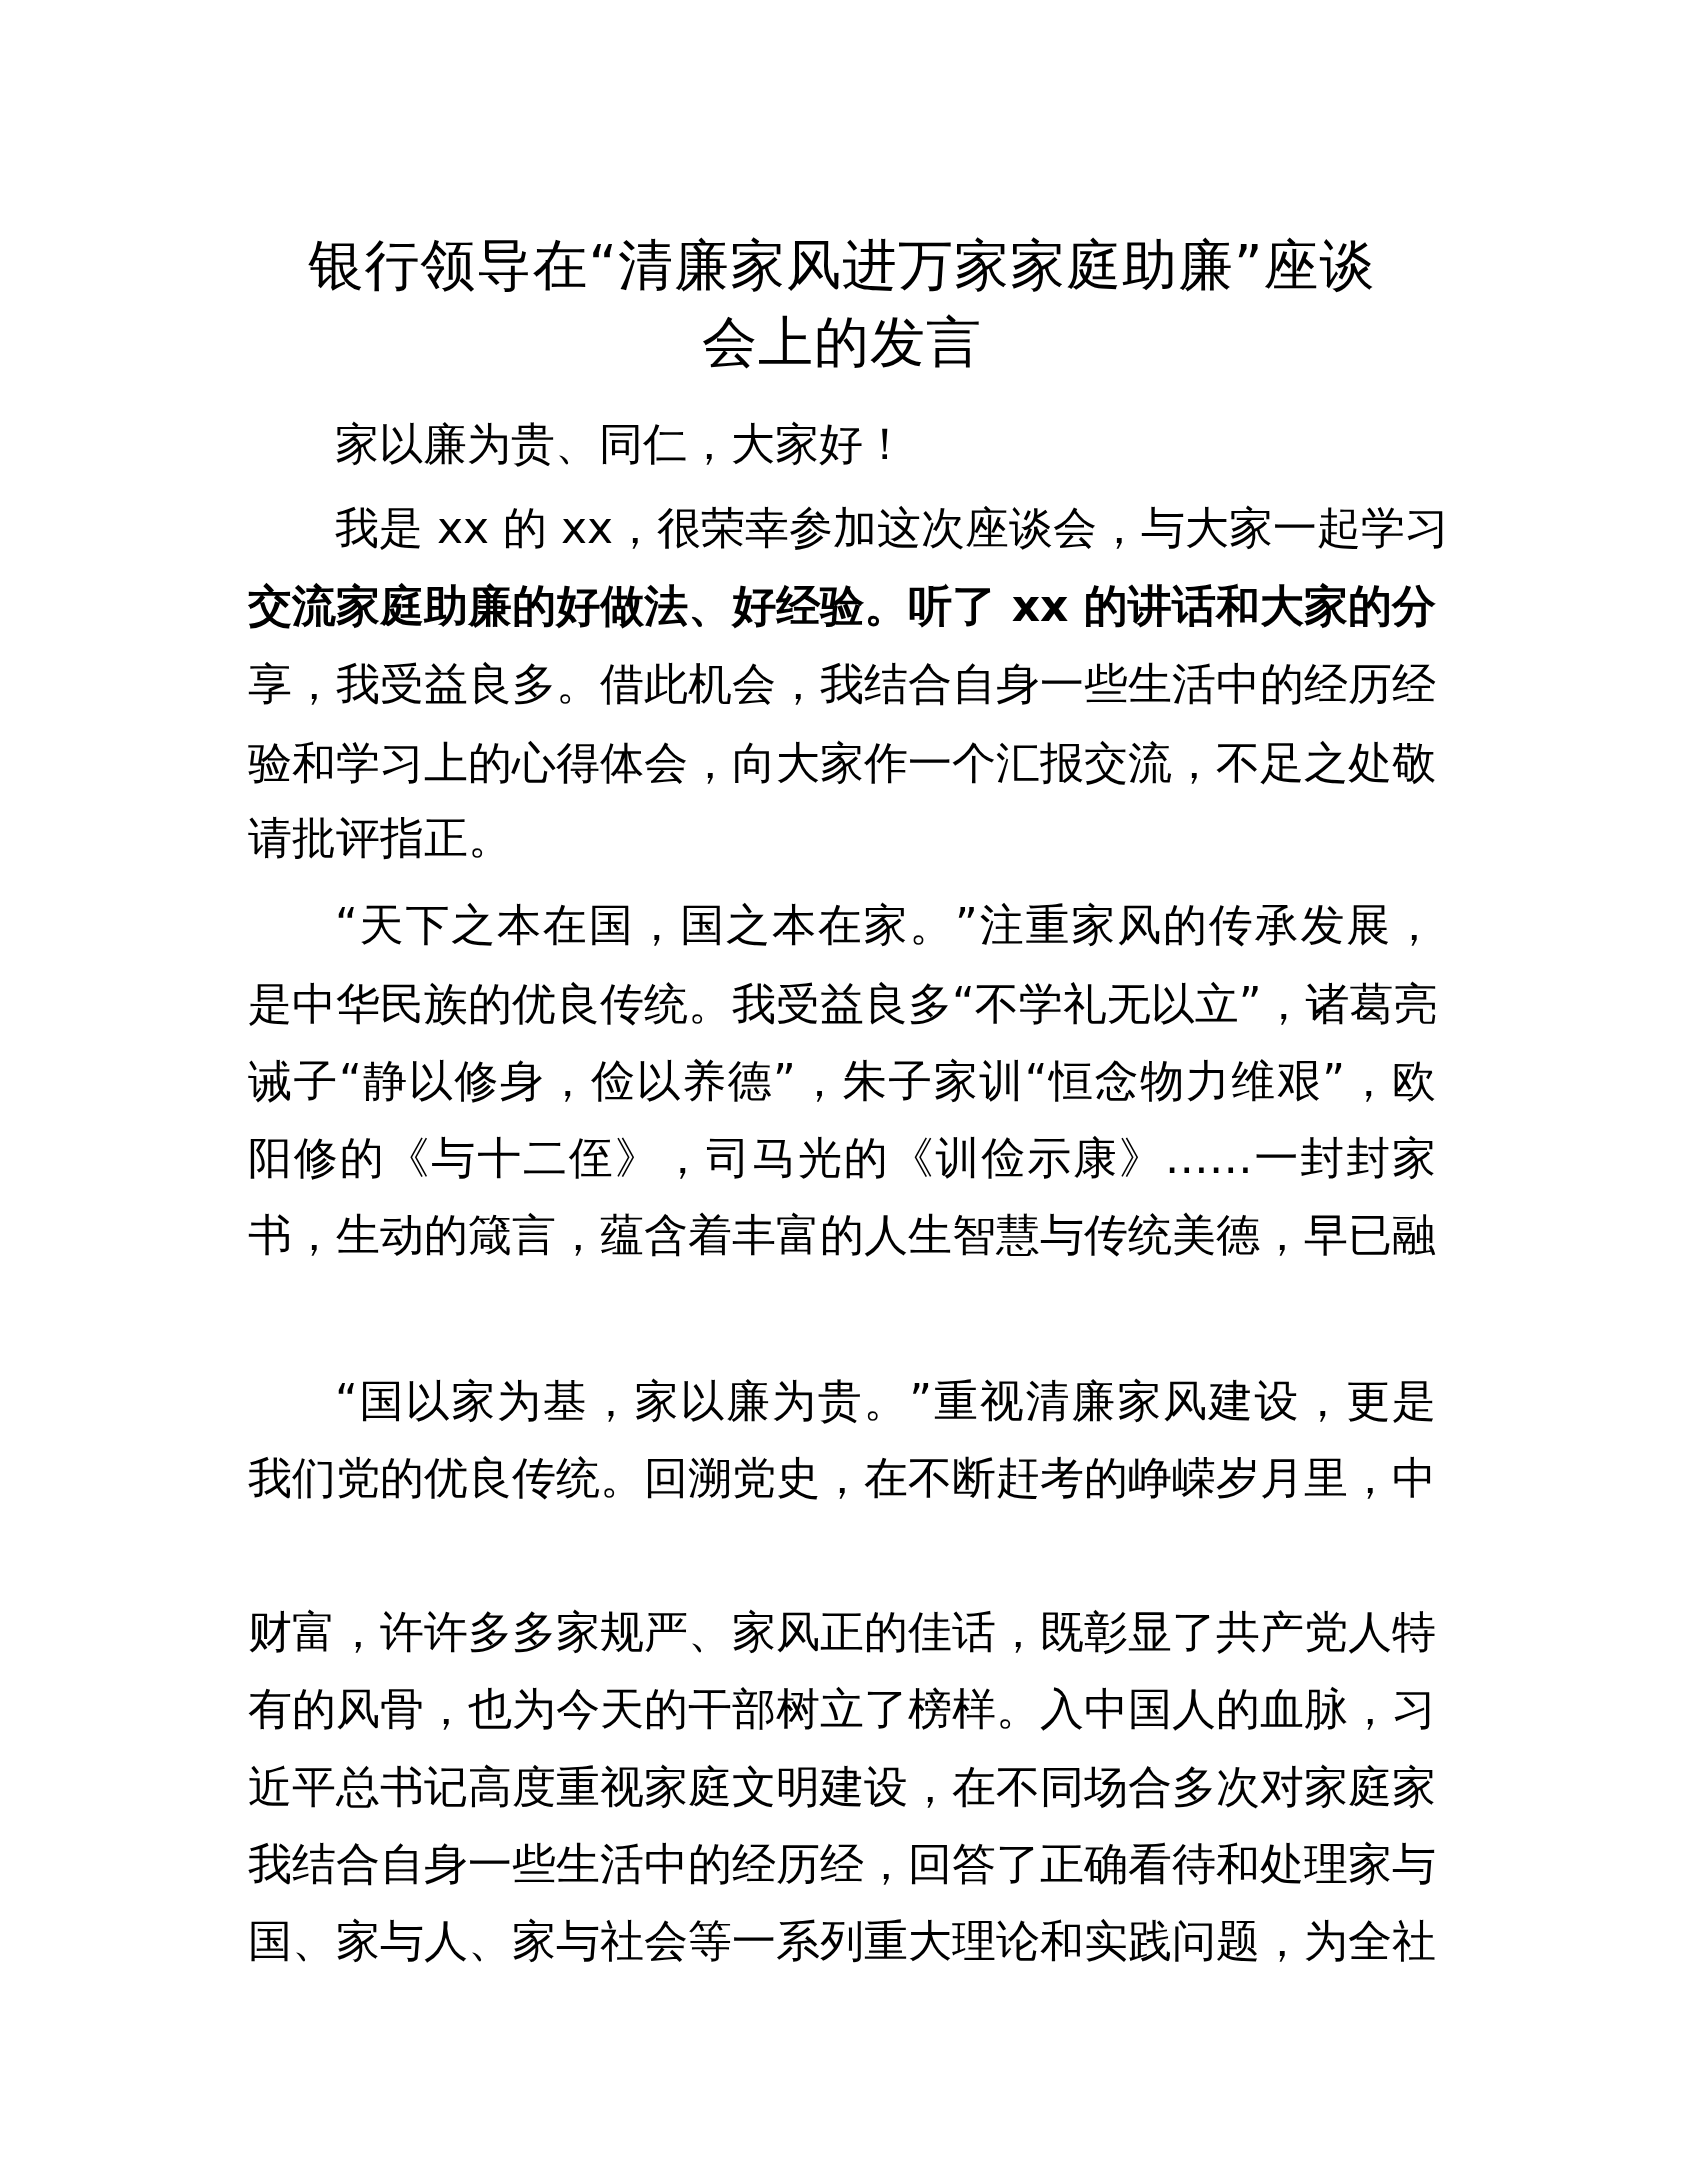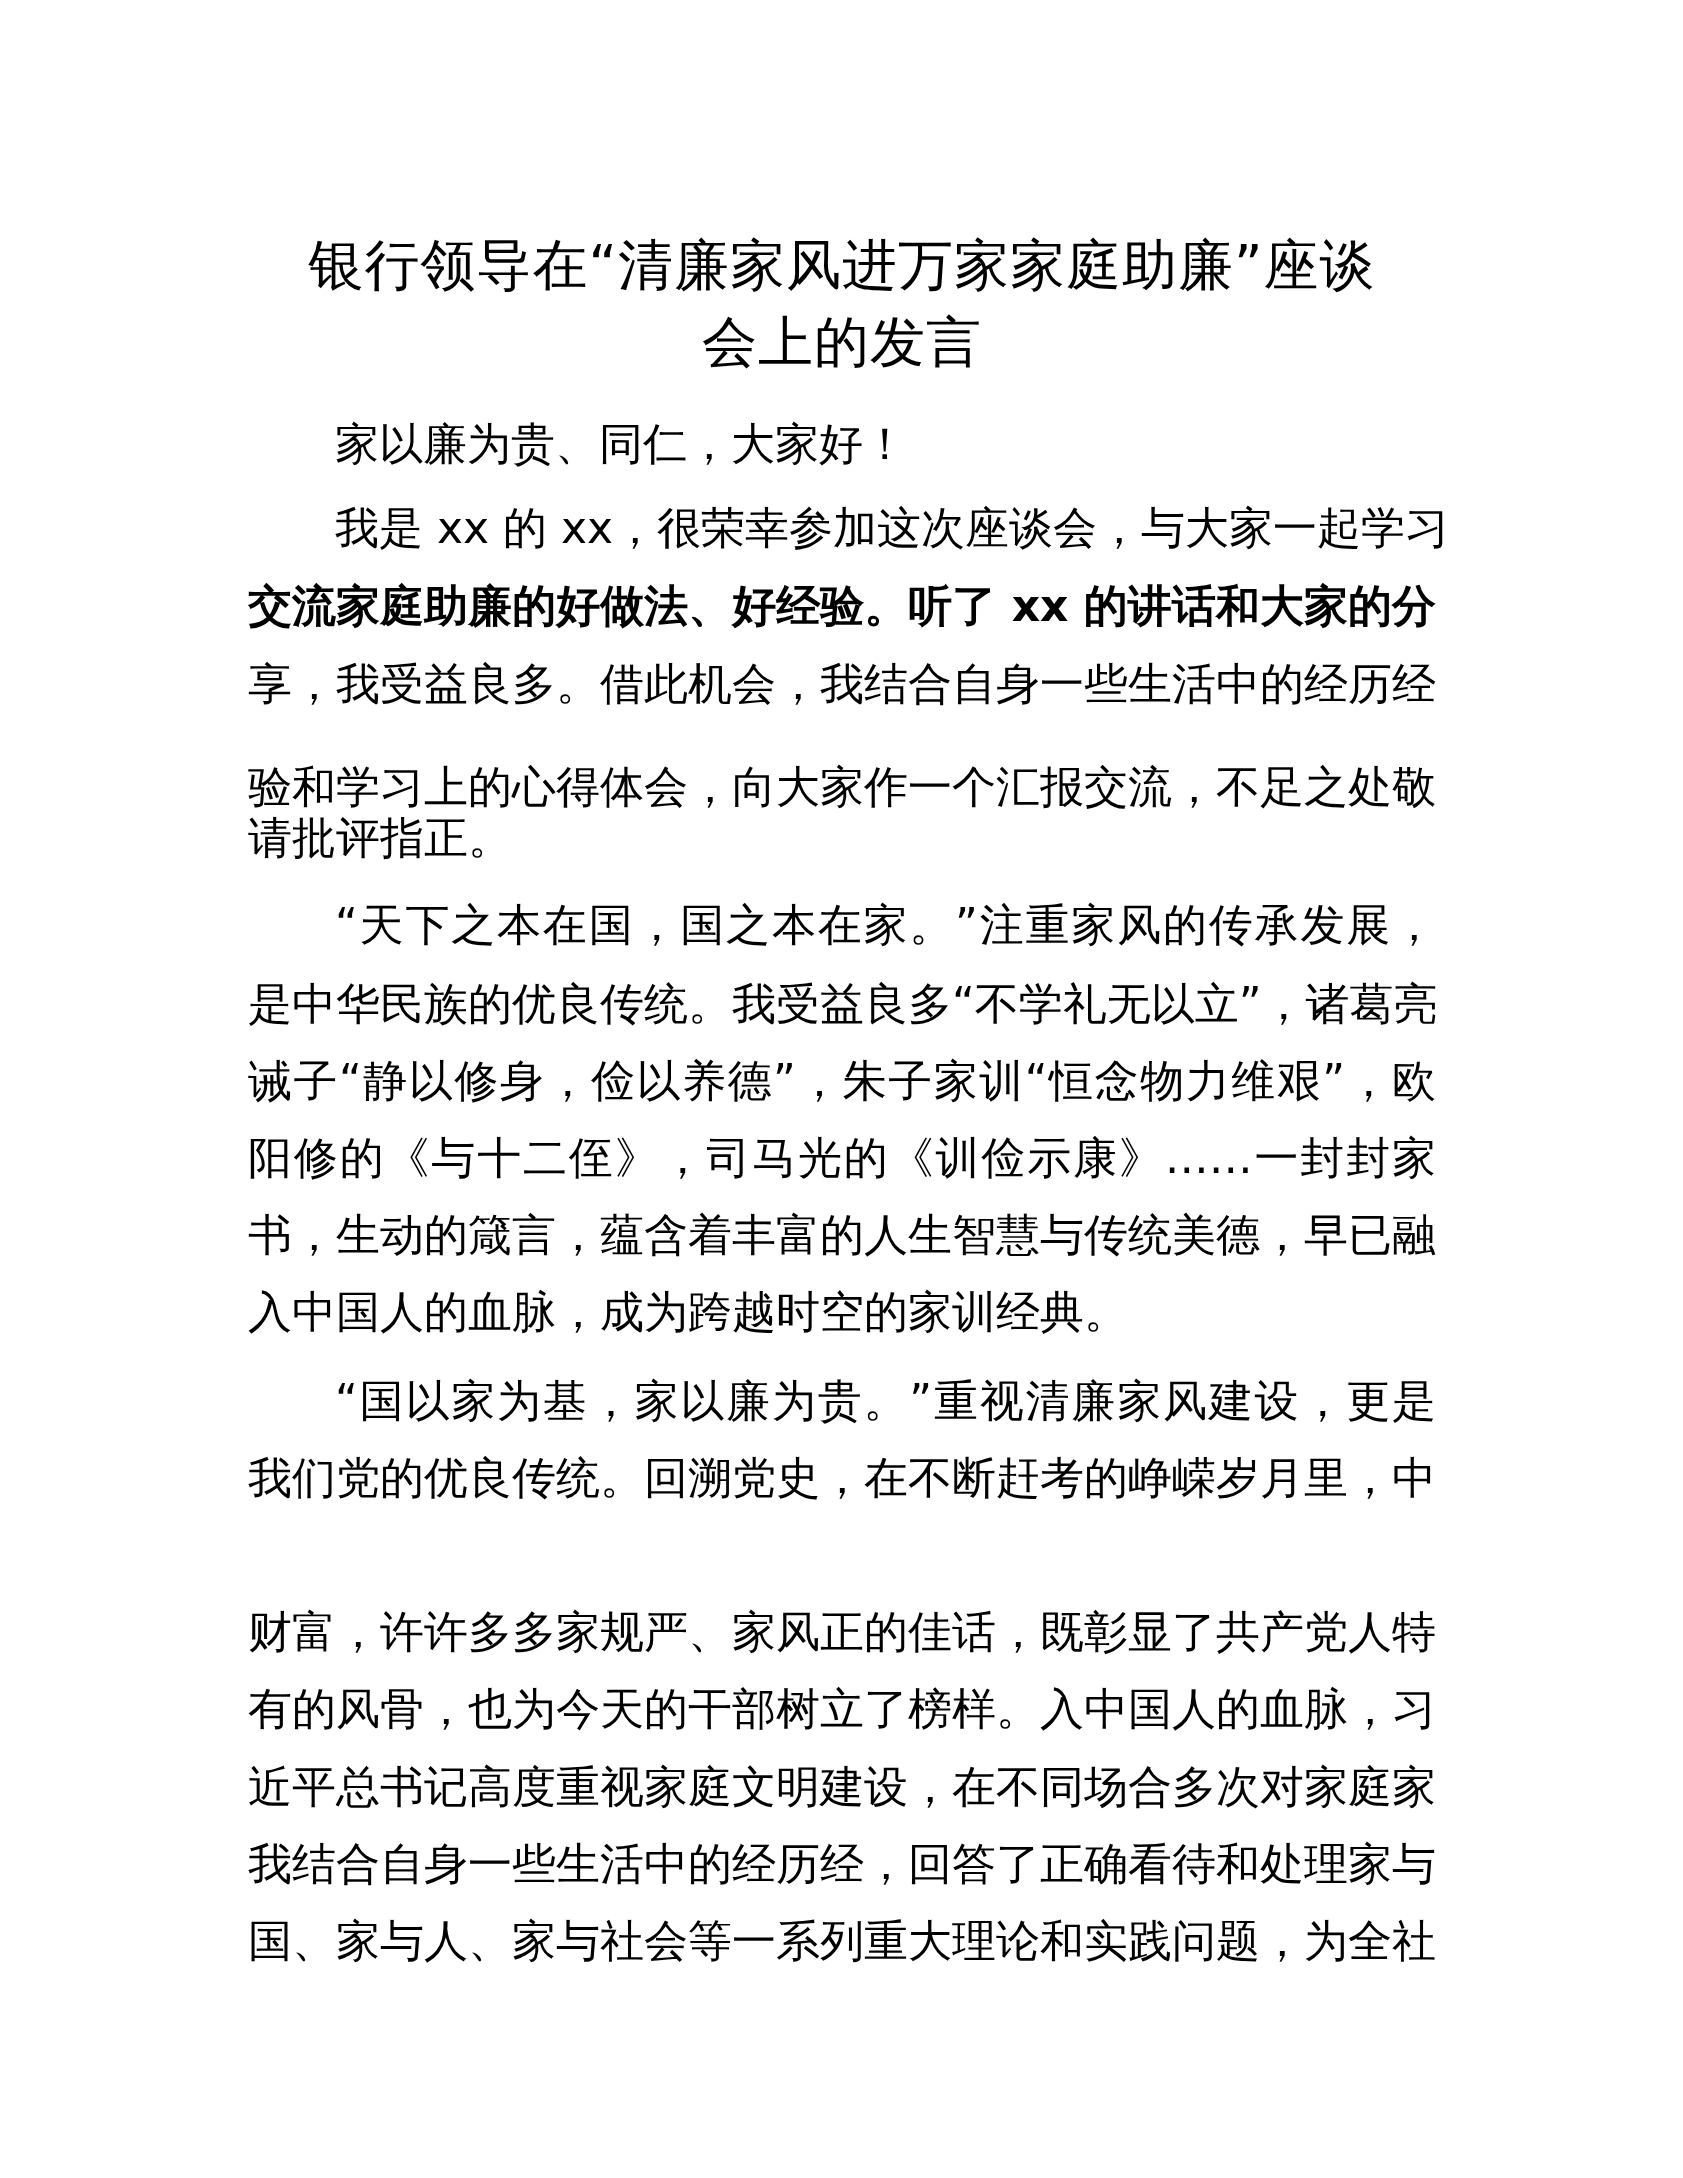--- a/index.html
+++ b/index.html
@@ -19,29 +19,28 @@
 <div class="page">
 
   <div class="title" style="top:199px;">银行领导在“清廉家风进万家家庭助廉”座谈</div>
   <div class="title" style="top:276px;">会上的发言</div>
 
   <div class="line indent last" style="top:377px;">家以廉为贵、同仁，大家好！</div>
 
   <div class="line indent" style="top:461px;">我是 xx 的 xx，很荣幸参加这次座谈会，与大家一起学习</div>
   <div class="line" style="top:539px;font-weight:bold;">交流家庭助廉的好做法、好经验。听了 xx 的讲话和大家的分</div>
   <div class="line" style="top:617px;">享，我受益良多。借此机会，我结合自身一些生活中的经历经</div>
-  <div class="line" style="top:720px;">验和学习上的心得体会，向大家作一个汇报交流，不足之处敬</div>
+  <div class="line" style="top:696px;">验和学习上的心得体会，向大家作一个汇报交流，不足之处敬</div>
   <div class="line last" style="top:771px;">请批评指正。</div>
 
   <div class="line indent" style="top:858px;">“天下之本在国，国之本在家。”注重家风的传承发展，</div>
   <div class="line" style="top:937px;">是中华民族的优良传统。我受益良多“不学礼无以立”，诸葛亮</div>
   <div class="line" style="top:1014px;">诫子“静以修身，俭以养德”，朱子家训“恒念物力维艰”，欧</div>
   <div class="line" style="top:1091px;">阳修的《与十二侄》，司马光的《训俭示康》……一封封家</div>
   <div class="line" style="top:1168px;">书，生动的箴言，蕴含着丰富的人生智慧与传统美德，早已融</div>
-  <div class="line last" style="top:1245px;">入中国人的血脉，成为跨越时空的家训经典。</div>
 
   <div class="line indent" style="top:1334px;">“国以家为基，家以廉为贵。”重视清廉家风建设，更是</div>
   <div class="line" style="top:1411px;">我们党的优良传统。回溯党史，在不断赶考的峥嵘岁月里，中</div>
   <div class="line" style="top:1565px;">财富，许许多多家规严、家风正的佳话，既彰显了共产党人特</div>
   <div class="line" style="top:1642px;">有的风骨，也为今天的干部树立了榜样。入中国人的血脉，习</div>
   <div class="line" style="top:1720px;">近平总书记高度重视家庭文明建设，在不同场合多次对家庭家</div>
   <div class="line" style="top:1797px;">我结合自身一些生活中的经历经，回答了正确看待和处理家与</div>
   <div class="line" style="top:1874px;">国、家与人、家与社会等一系列重大理论和实践问题，为全社</div>
 
 </div>

